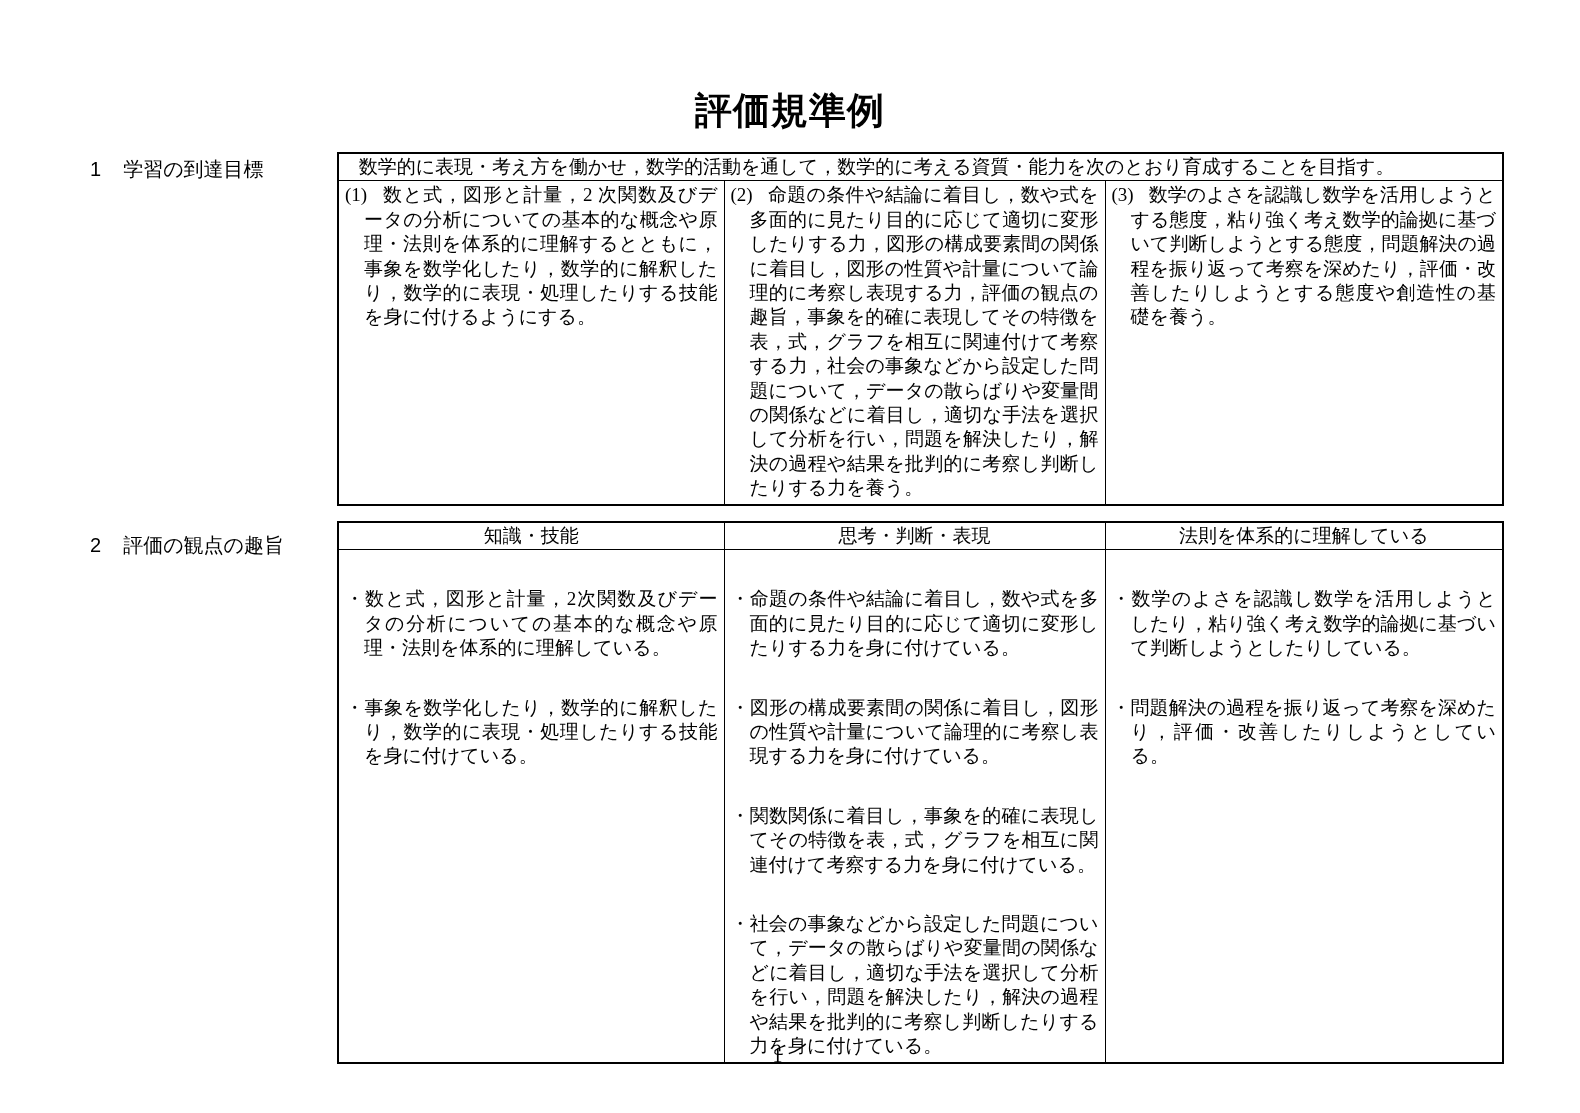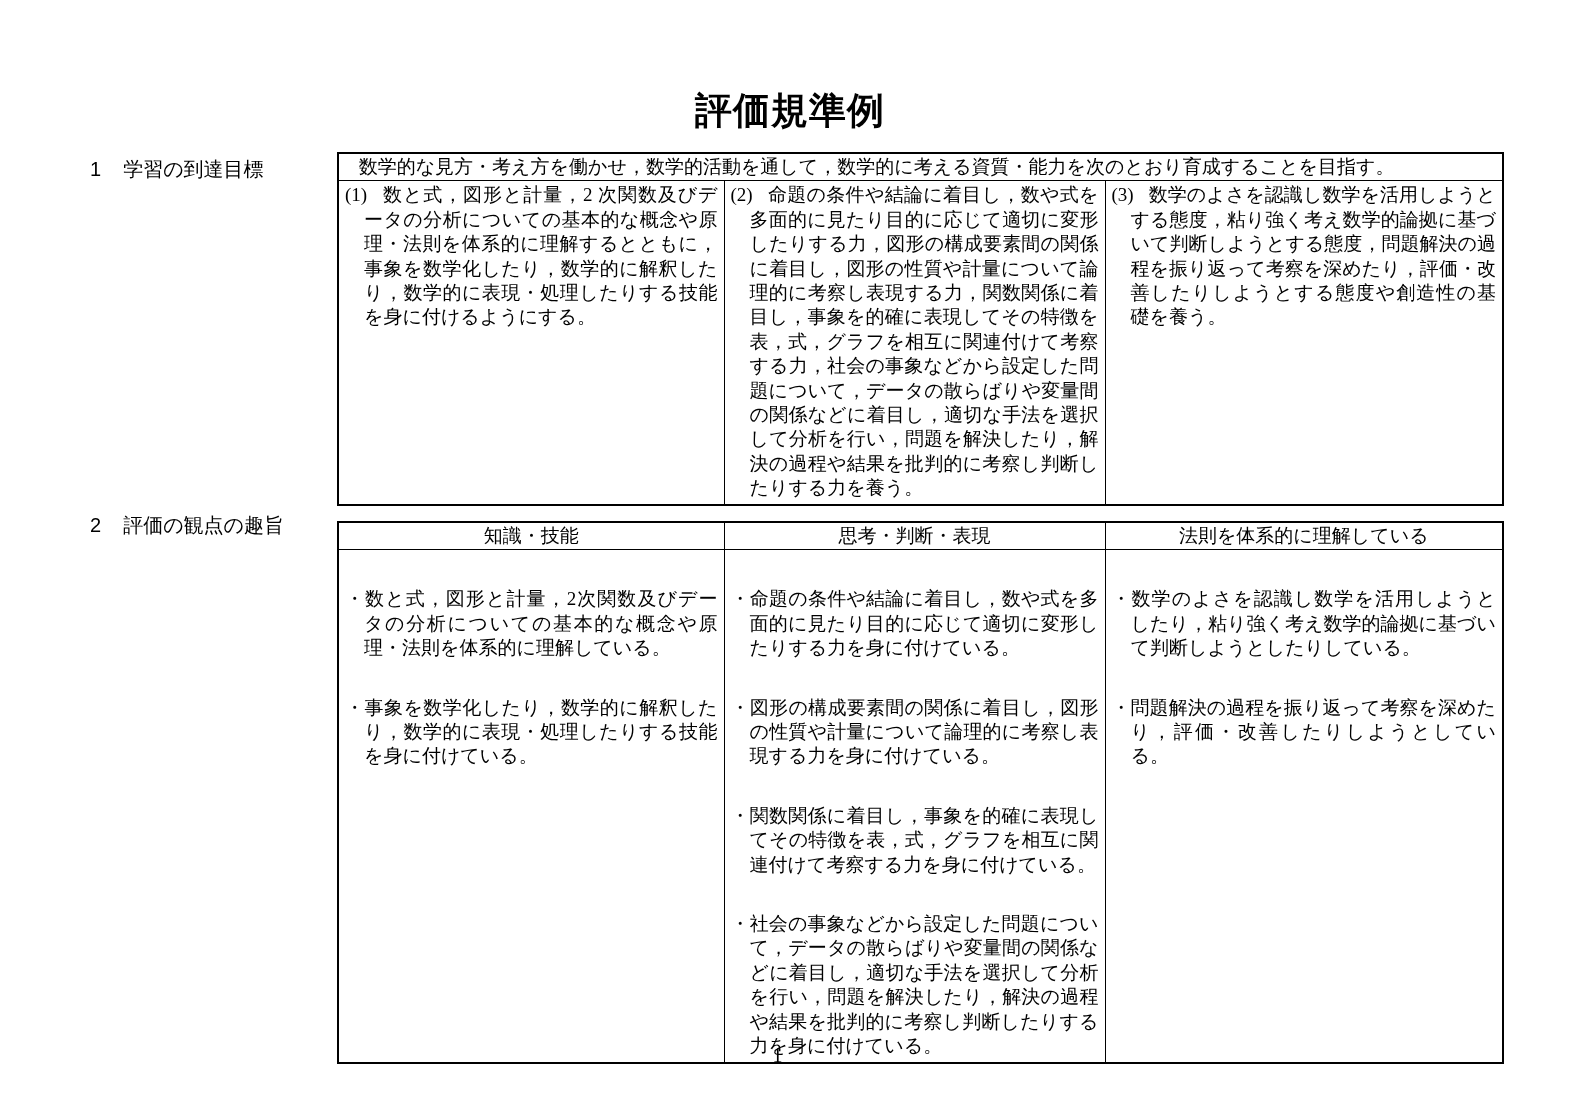--- a/index.html
+++ b/index.html
@@ -42,21 +42,21 @@
   .sec-label {
     position: absolute;
     left: 90px;
     font-family: "Liberation Sans", sans-serif;
     font-weight: normal;
     font-size: 20px;
     white-space: nowrap;
   }
   .sec-label .sec-num { margin-right: 22px; }
   #label-1 { top: 156px; }
-  #label-2 { top: 512px; }
+  #label-2 { top: 532px; }
 
   
   table.doc-table {
     position: absolute;
     left: 337px;
     width: 1165px;
     border-collapse: collapse;
     table-layout: fixed;
     border: 2px solid #000;
   }
@@ -139,31 +139,31 @@
   </div>
 
   <table class="doc-table" id="table-goals">
     <colgroup>
       <col style="width:386px">
       <col style="width:381px">
       <col style="width:398px">
     </colgroup>
     <tbody>
       <tr>
-        <td class="goal-row" colspan="3">数学的な見方・考え方を働かせ，数学的活動を通して，数学的に考える資質・能力を次のとおり育成することを目指す。</td>
+        <td class="goal-row" colspan="3">数学的に表現・考え方を働かせ，数学的活動を通して，数学的に考える資質・能力を次のとおり育成することを目指す。</td>
       </tr>
       <tr>
         <td class="body-cell">
           <div class="num-item">
             <span class="marker">(1)</span><span>数と式，図形と計量，2 次関数及びデータの分析についての基本的な概念や原理・法則を体系的に理解するとともに，事象を数学化したり，数学的に解釈したり，数学的に表現・処理したりする技能を身に付けるようにする。</span>
           </div>
         </td>
         <td class="body-cell">
           <div class="num-item">
-            <span class="marker">(2)</span><span>命題の条件や結論に着目し，数や式を多面的に見たり目的に応じて適切に変形したりする力，図形の構成要素間の関係に着目し，図形の性質や計量について論理的に考察し表現する力，関数関係に着目し，事象を的確に表現してその特徴を表，式，グラフを相互に関連付けて考察する力，社会の事象などから設定した問題について，データの散らばりや変量間の関係などに着目し，適切な手法を選択して分析を行い，問題を解決したり，解決の過程や結果を批判的に考察し判断したりする力を養う。</span>
+            <span class="marker">(2)</span><span>命題の条件や結論に着目し，数や式を多面的に見たり目的に応じて適切に変形したりする力，図形の構成要素間の関係に着目し，図形の性質や計量について論理的に考察し表現する力，評価の観点の趣旨，事象を的確に表現してその特徴を表，式，グラフを相互に関連付けて考察する力，社会の事象などから設定した問題について，データの散らばりや変量間の関係などに着目し，適切な手法を選択して分析を行い，問題を解決したり，解決の過程や結果を批判的に考察し判断したりする力を養う。</span>
           </div>
         </td>
         <td class="body-cell">
           <div class="num-item">
             <span class="marker">(3)</span><span>数学のよさを認識し数学を活用しようとする態度，粘り強く考え数学的論拠に基づいて判断しようとする態度，問題解決の過程を振り返って考察を深めたり，評価・改善したりしようとする態度や創造性の基礎を養う。</span>
           </div>
         </td>
       </tr>
     </tbody>
   </table>

